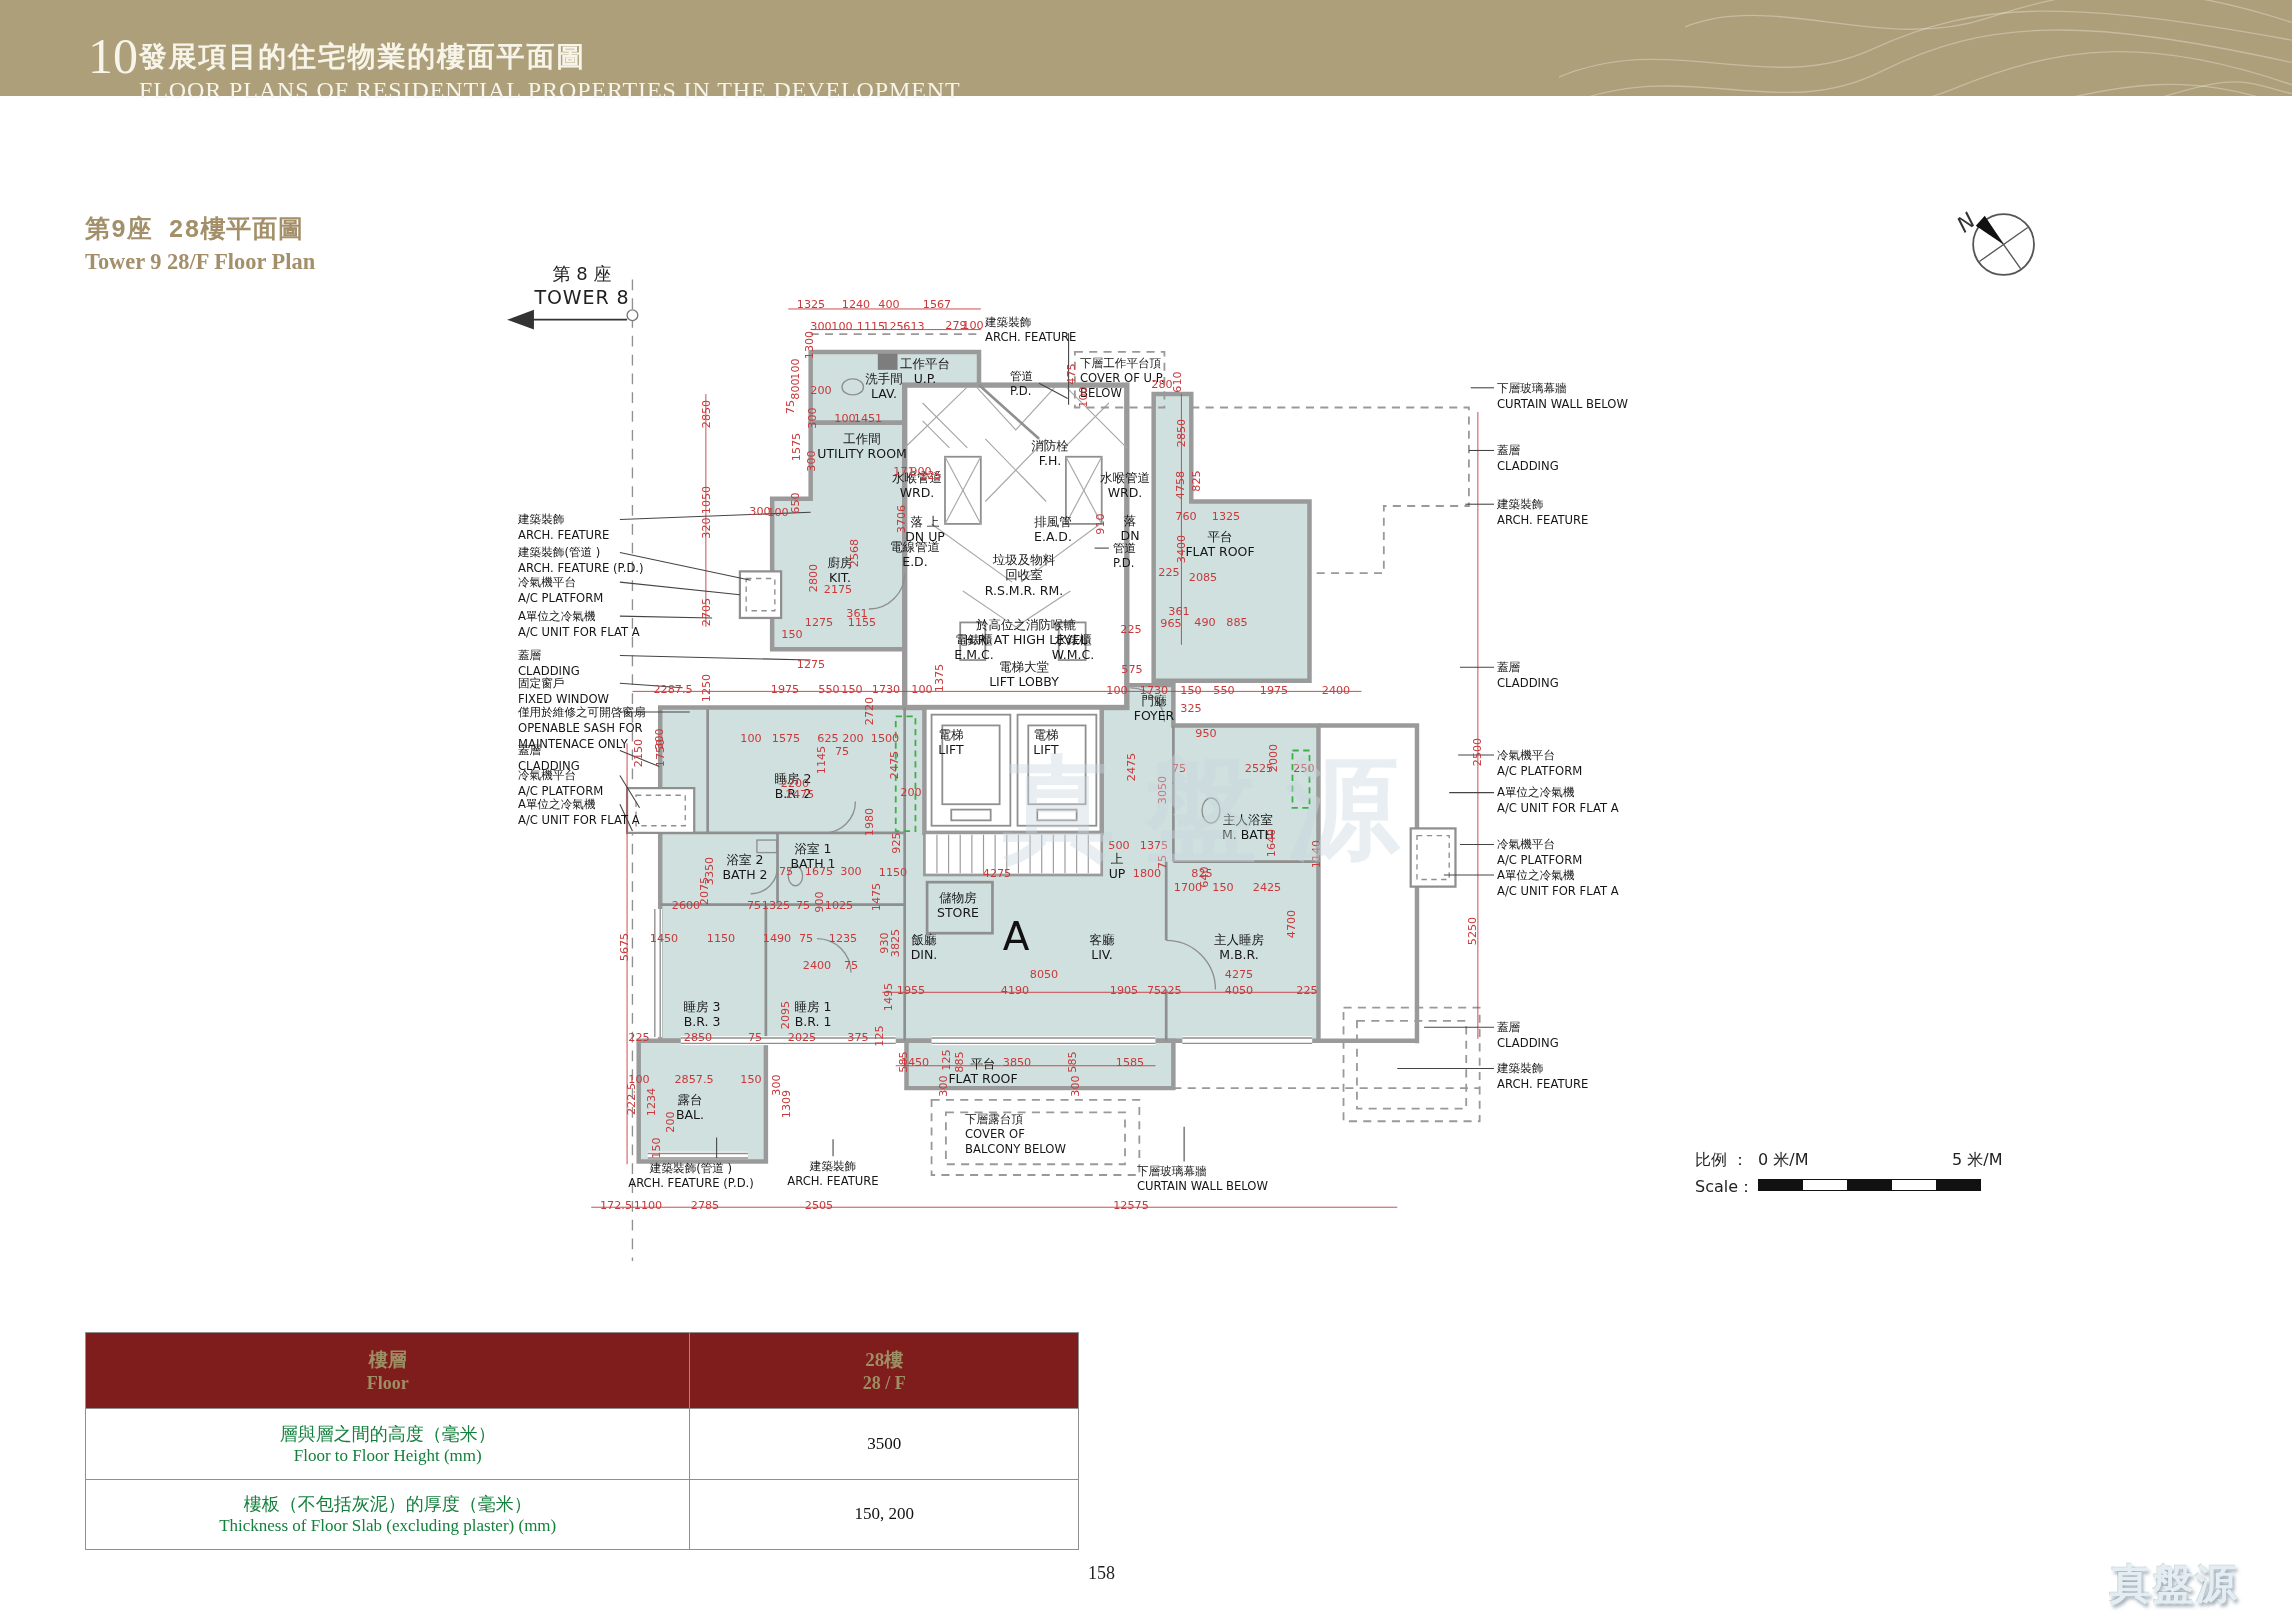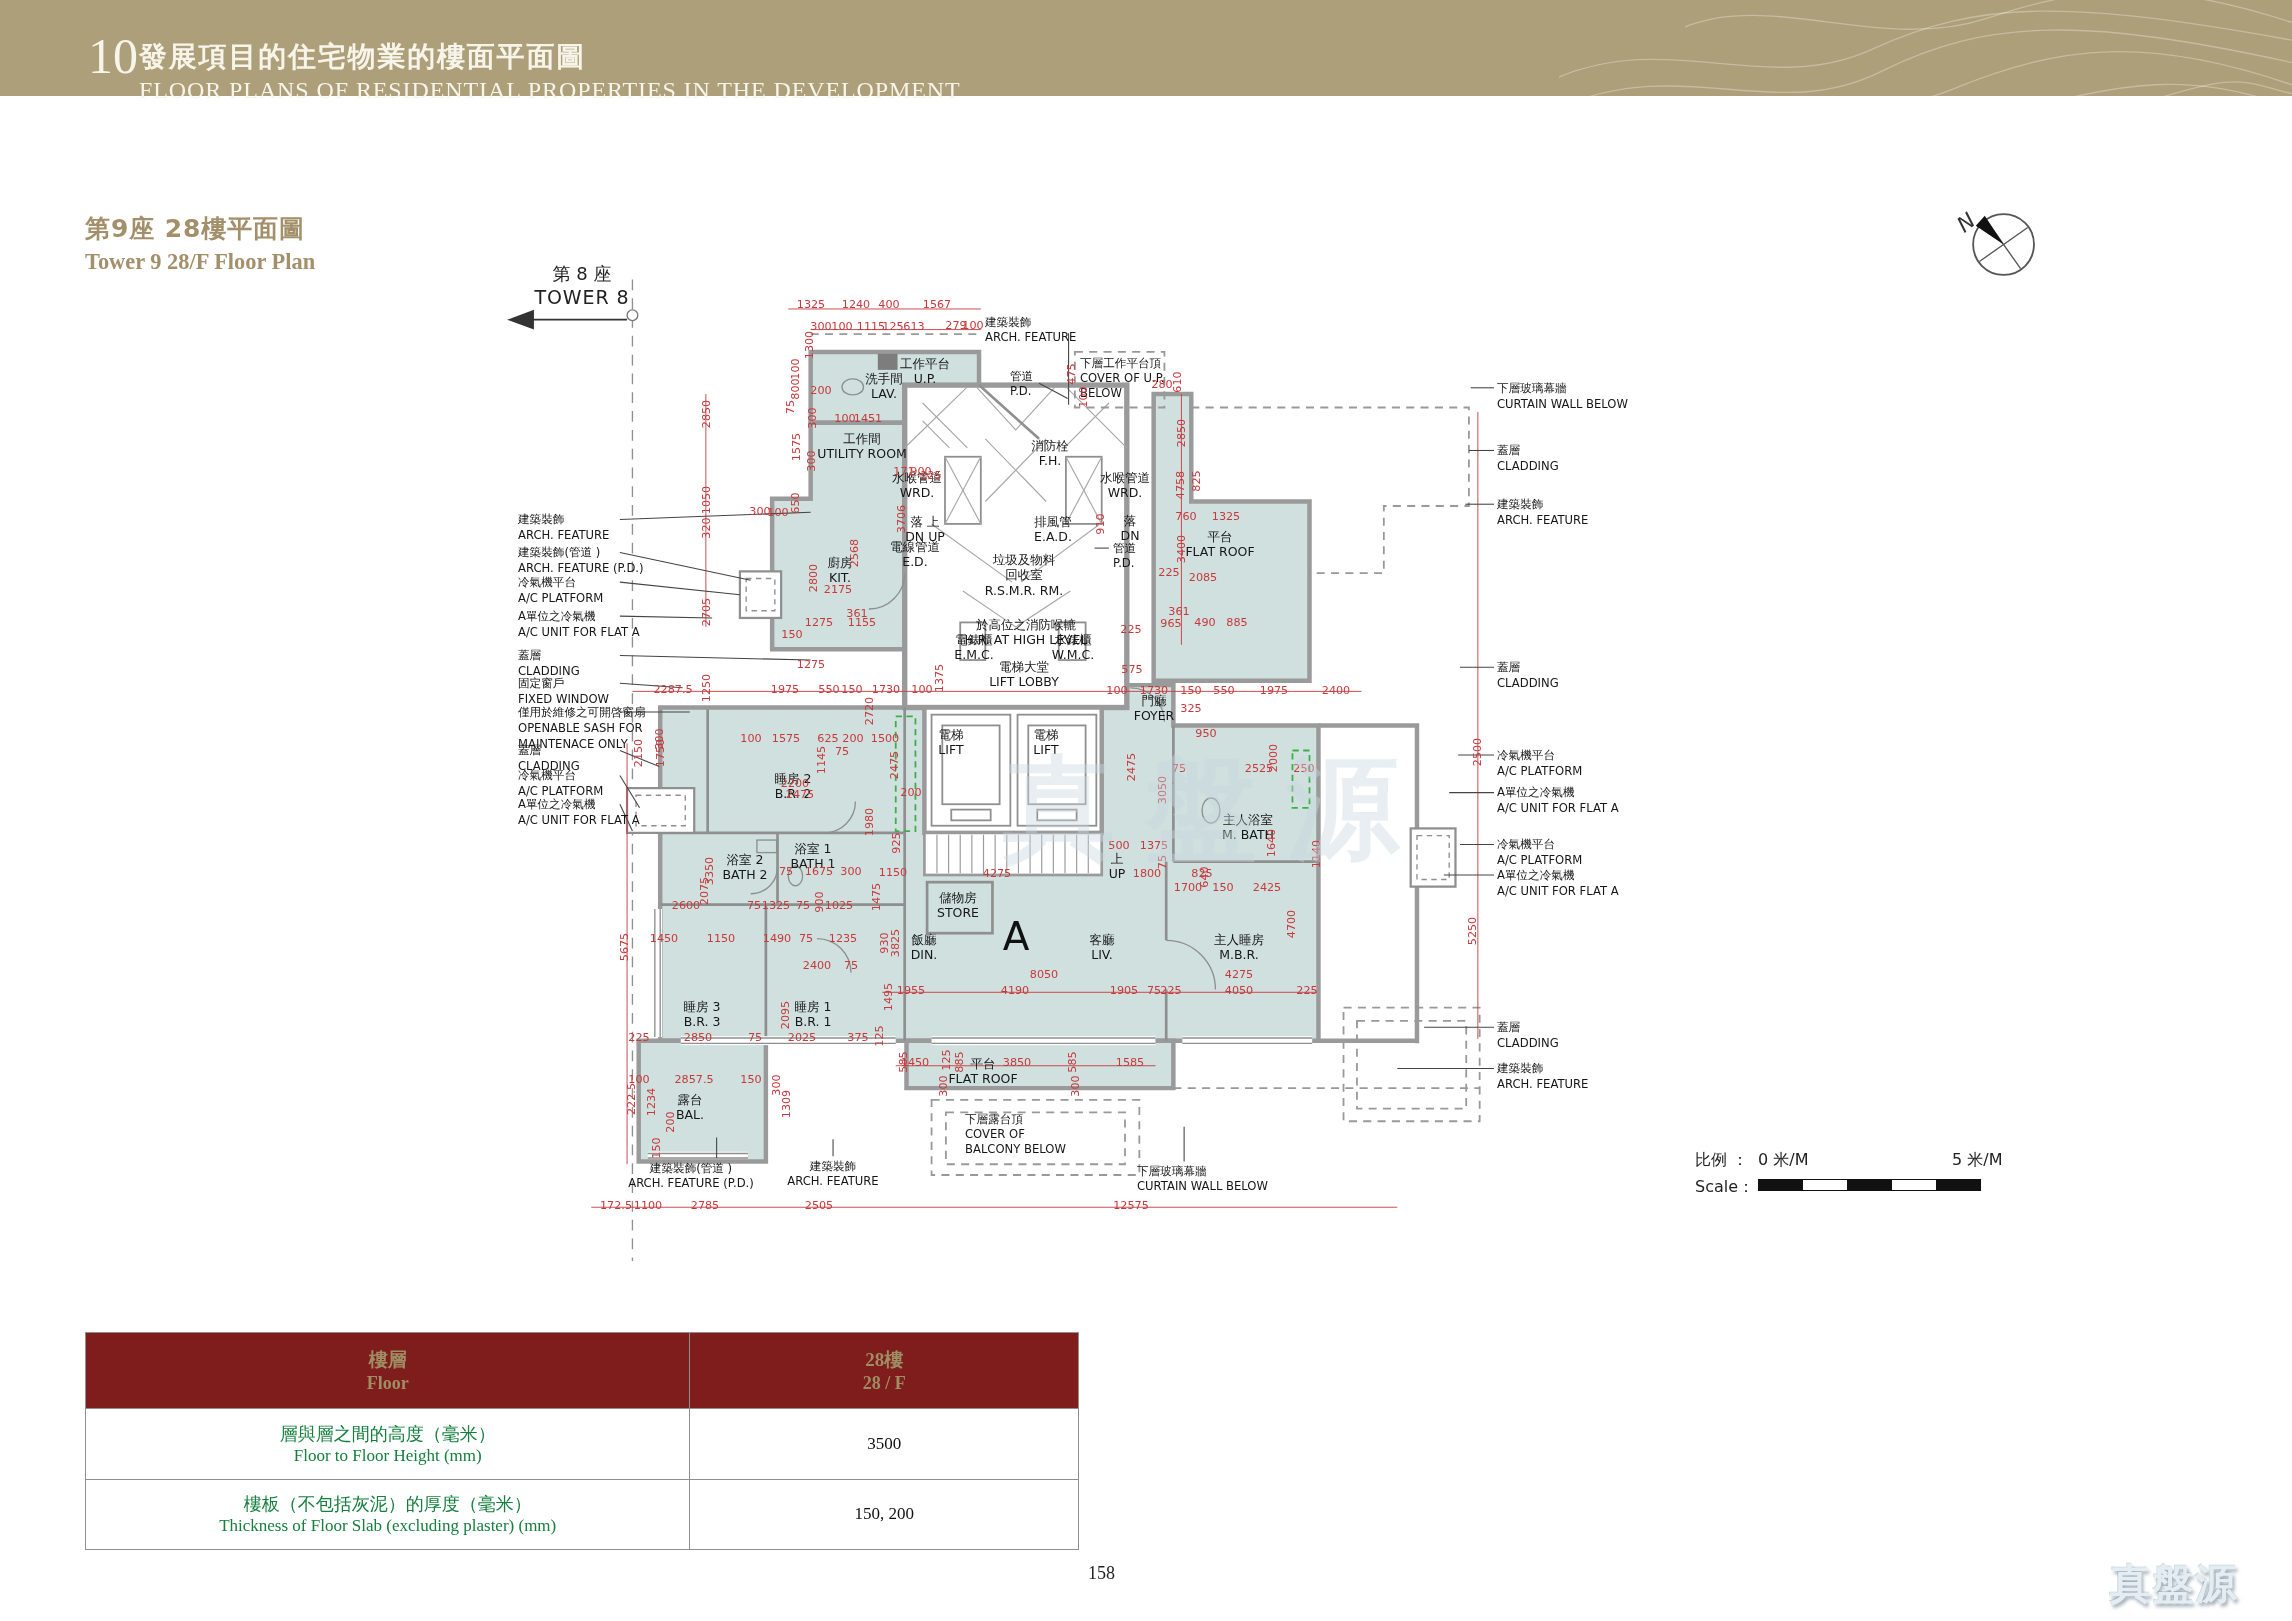--- a/index.html
+++ b/index.html
@@ -9,21 +9,21 @@
   
   .band{position:absolute;left:0;top:0;width:2293px;height:96px;background:#ad9f7a;}
   .band svg{position:absolute;right:0;top:0;}
   .band-num{position:absolute;left:88px;top:27px;font-family:"Liberation Serif","DejaVu Serif",serif;
             font-size:50px;color:#f7f4e9;font-weight:400;}
   .band-zh{position:absolute;left:139px;top:38px;font-size:28px;font-weight:bold;color:#f7f4e9;letter-spacing:1.8px;}
   .band-en{position:absolute;left:139px;top:77px;font-family:"Liberation Serif","DejaVu Serif",serif;
            font-size:24px;color:#f7f4e9;letter-spacing:0.9px;}
   
   .ptitle{position:absolute;left:85px;top:212px;color:#a3906a;}
-  .ptitle .zh{font-size:25px;font-weight:bold;letter-spacing:0.9px;}
+  .ptitle .zh{font-size:25px;font-weight:bold;letter-spacing:0.9px;font-family:Liberation Mono, monospace;}
   .ptitle .en{font-family:"Liberation Serif","DejaVu Serif",serif;font-size:22.4px;font-weight:bold;margin-top:3.6px;}
   
   .tower8{position:absolute;left:524px;top:262px;width:116px;text-align:center;color:#222;}
   .tower8 .zh{font-size:18px;}
   .tower8 .en{font-size:19px;letter-spacing:0.9px;}
   
   #plan-layer{position:absolute;left:0;top:0;width:2293px;height:1621px;}
   .room{position:absolute;transform:translate(-50%,-50%);text-align:center;font-size:12.5px;
         line-height:1.22;white-space:nowrap;color:#161616;}
   .note{position:absolute;font-size:11.6px;line-height:1.3;white-space:nowrap;color:#161616;}

